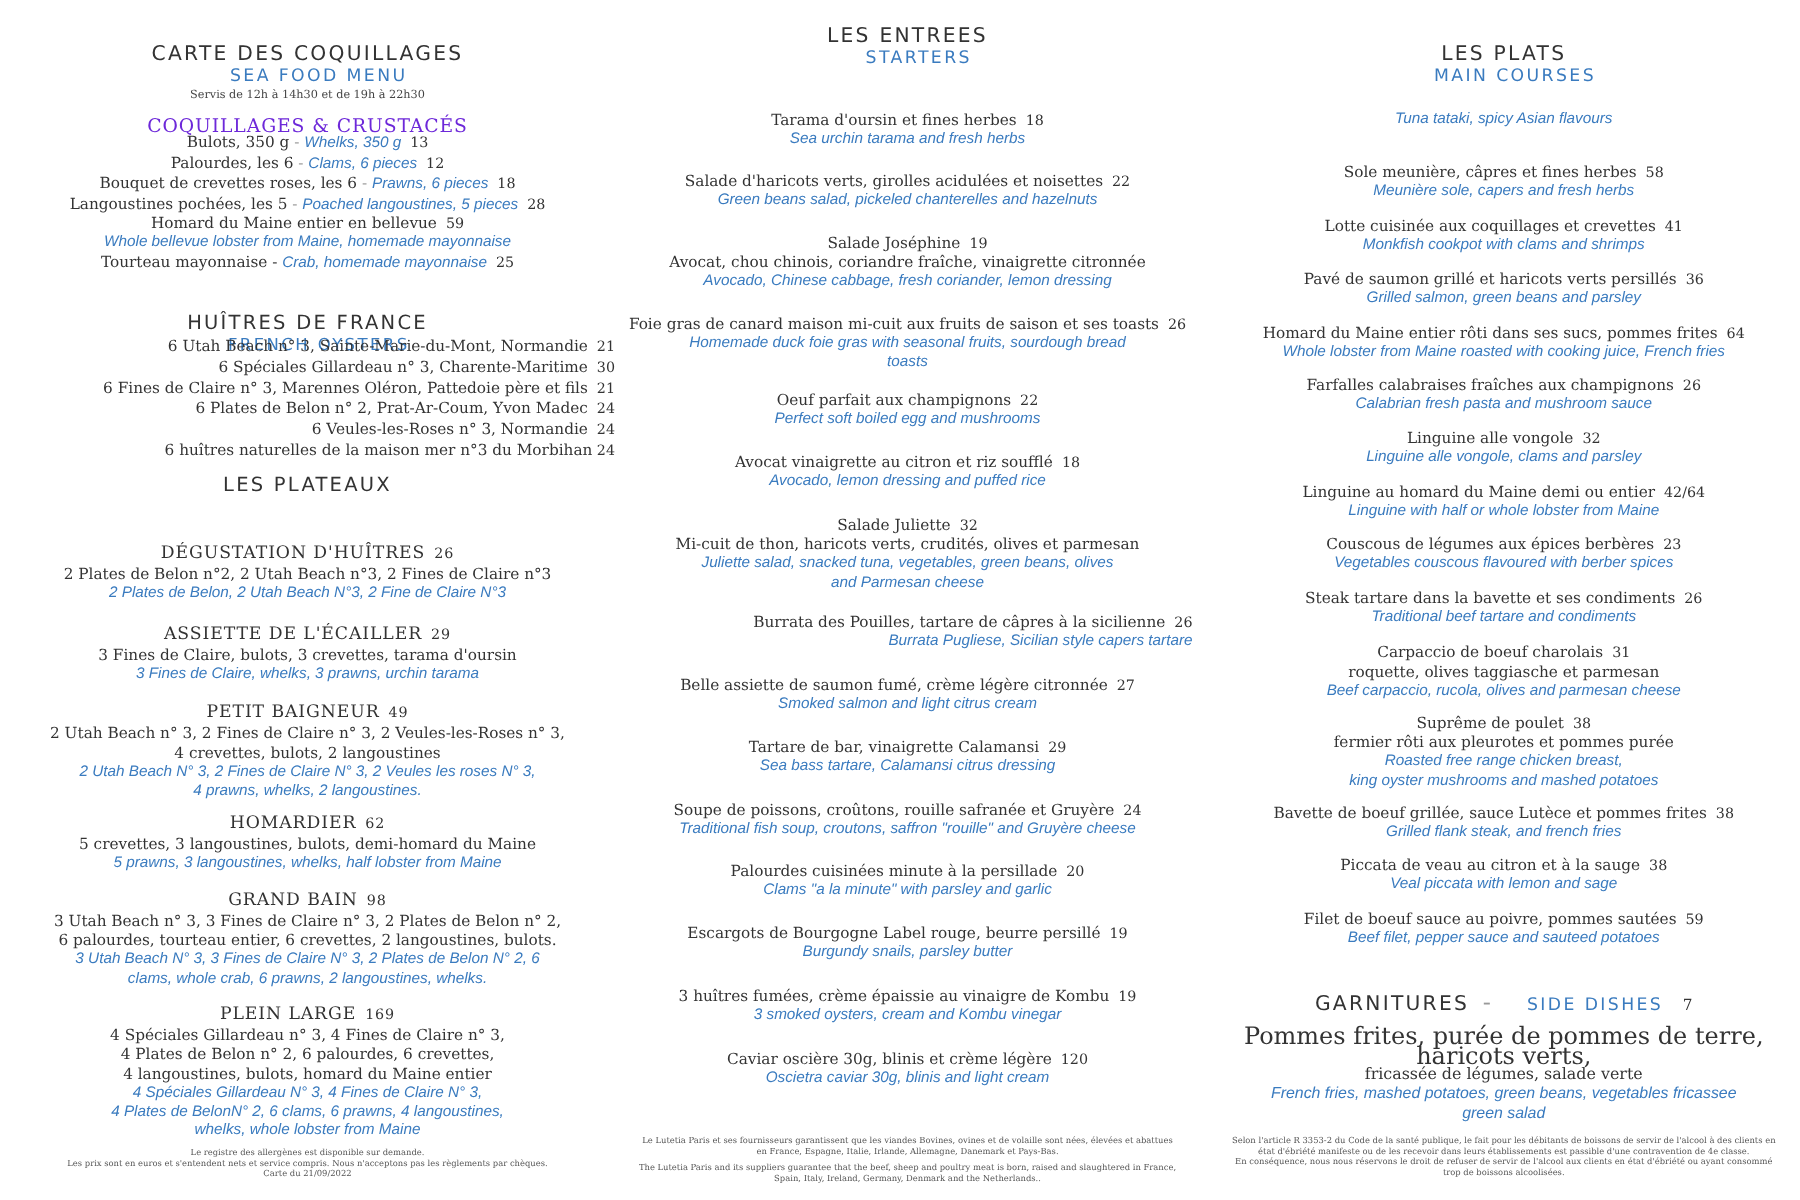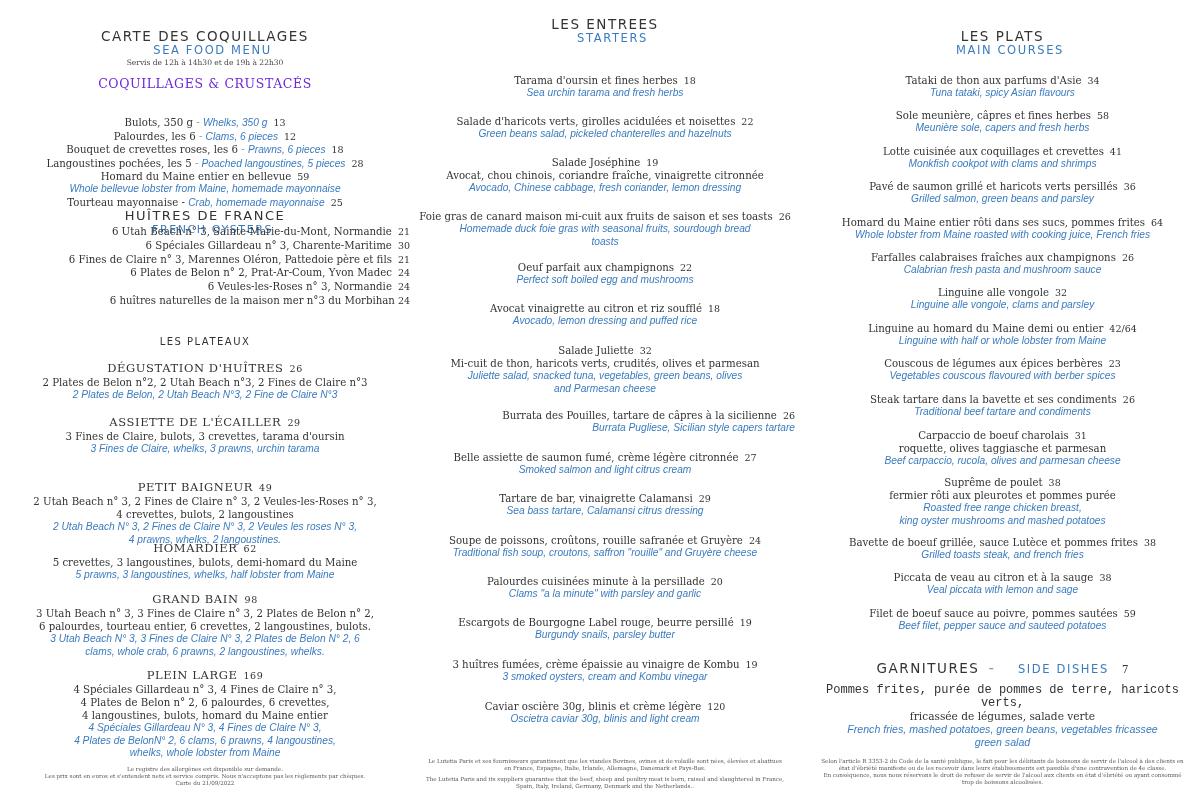--- a/index.html
+++ b/index.html
@@ -32,21 +32,21 @@
 
   <div class="col col1">
     <div class="abs" style="top:29px;">
       <div class="title">CARTE DES COQUILLAGES</div>
       <div class="subtitle">SEA FOOD MENU</div>
       <div class="hours">Servis de 12h à 14h30 et de 19h à 22h30</div>
     </div>
 
     <div class="abs section" style="top:76px;">COQUILLAGES &amp; CRUSTACÉS</div>
 
-    <div class="abs" style="top:116px;">
+    <div class="abs" style="top:89px;">
       <div class="item fr"><span>Bulots, 350 g</span> <span class="sep">-</span> <span class="en">Whelks, 350 g</span><span class="price">13</span></div>
       <div class="item fr"><span>Palourdes, les 6</span> <span class="sep">-</span> <span class="en">Clams, 6 pieces</span><span class="price">12</span></div>
       <div class="item fr"><span>Bouquet de crevettes roses, les 6</span> <span class="sep">-</span> <span class="en">Prawns, 6 pieces</span><span class="price">18</span></div>
       <div class="item fr"><span>Langoustines pochées, les 5</span> <span class="sep">-</span> <span class="en">Poached langoustines, 5 pieces</span><span class="price">28</span></div>
       <div class="item fr"><span>Homard du Maine entier en bellevue</span><span class="price">59</span></div>
       <div class="item en">Whole bellevue lobster from Maine, homemade mayonnaise</div>
       <div class="item fr"><span>Tourteau mayonnaise</span> <span>-</span> <span class="en">Crab, homemade mayonnaise</span><span class="price">25</span></div>
     </div>
 
     <div class="abs" style="top:208px;">
@@ -56,33 +56,33 @@
 
     <div class="abs" style="top:225px;text-align:right;">
       <div class="item fr" style="line-height:13.8px;"><span>6 Utah Beach n° 3, Sainte-Marie-du-Mont, Normandie</span><span class="price">21</span></div>
       <div class="item fr" style="line-height:13.8px;"><span>6 Spéciales Gillardeau n° 3, Charente-Maritime</span><span class="price">30</span></div>
       <div class="item fr" style="line-height:13.8px;"><span>6 Fines de Claire n° 3, Marennes Oléron, Pattedoie père et fils</span><span class="price">21</span></div>
       <div class="item fr" style="line-height:13.8px;"><span>6 Plates de Belon n° 2, Prat-Ar-Coum, Yvon Madec</span><span class="price">24</span></div>
       <div class="item fr" style="line-height:13.8px;"><span>6 Veules-les-Roses n° 3, Normandie</span><span class="price">24</span></div>
       <div class="item fr" style="line-height:13.8px;"><span>6 huîtres naturelles de la maison mer n°3 du Morbihan</span><span class="price" style="margin-left:3px;">24</span></div>
     </div>
 
-    <div class="abs title" style="top:334px; font-size:10px;">LES PLATEAUX</div>
+    <div class="abs title" style="top:316px; font-size:13px;">LES PLATEAUX</div>
 
     <div class="abs" style="top:361px;">
       <div class="plateau-name"><span>DÉGUSTATION D'HUÎTRES</span><span class="price">26</span></div>
       <div class="fr">2 Plates de Belon n°2, 2 Utah Beach n°3, 2 Fines de Claire n°3</div>
       <div class="en">2 Plates de Belon, 2 Utah Beach N°3, 2 Fine de Claire N°3</div>
     </div>
     <div class="abs" style="top:415px;">
       <div class="plateau-name"><span>ASSIETTE DE L'ÉCAILLER</span><span class="price">29</span></div>
       <div class="fr">3 Fines de Claire, bulots, 3 crevettes, tarama d'oursin</div>
       <div class="en">3 Fines de Claire, whelks, 3 prawns, urchin tarama</div>
     </div>
-    <div class="abs" style="top:480px;">
+    <div class="abs" style="top:467px;">
       <div class="plateau-name"><span>PETIT BAIGNEUR</span><span class="price">49</span></div>
       <div class="fr">2 Utah Beach n° 3, 2 Fines de Claire n° 3, 2 Veules-les-Roses n° 3,</div>
       <div class="fr">4 crevettes, bulots, 2 langoustines</div>
       <div class="en">2 Utah Beach N° 3, 2 Fines de Claire N° 3, 2 Veules les roses N° 3,</div>
       <div class="en">4 prawns, whelks, 2 langoustines.</div>
     </div>
     <div class="abs" style="top:541px;">
       <div class="plateau-name"><span>HOMARDIER</span><span class="price">62</span></div>
       <div class="fr">5 crevettes, 3 langoustines, bulots, demi-homard du Maine</div>
       <div class="en">5 prawns, 3 langoustines, whelks, half lobster from Maine</div>
@@ -188,21 +188,20 @@
     </div>
   </div>
 
   <div class="col col3">
     <div class="abs" style="top:29px;">
       <div class="title">LES PLATS</div>
       <div class="subtitle">MAIN COURSES</div>
     </div>
 
     <div class="abs" style="top:74px;">
-        <div class="fr"><span>Tataki de thon aux parfums d'Asie</span><span class="price">34</span></div>
         <div class="en">Tuna tataki, spicy Asian flavours</div>
       </div>
     <div class="abs" style="top:109px;">
         <div class="fr"><span>Sole meunière, câpres et fines herbes</span><span class="price">58</span></div>
         <div class="en">Meunière sole, capers and fresh herbs</div>
       </div>
     <div class="abs" style="top:145px;">
         <div class="fr"><span>Lotte cuisinée aux coquillages et crevettes</span><span class="price">41</span></div>
         <div class="en">Monkfish cookpot with clams and shrimps</div>
       </div>
@@ -240,39 +239,39 @@
         <div class="en">Beef carpaccio, rucola, olives and parmesan cheese</div>
       </div>
     <div class="abs" style="top:476px;">
         <div class="fr"><span>Suprême de poulet</span><span class="price">38</span></div>
         <div class="fr">fermier rôti aux pleurotes et pommes purée</div>
         <div class="en">Roasted free range chicken breast,</div>
         <div class="en">king oyster mushrooms and mashed potatoes</div>
       </div>
     <div class="abs" style="top:536px;">
         <div class="fr"><span>Bavette de boeuf grillée, sauce Lutèce et pommes frites</span><span class="price">38</span></div>
-        <div class="en">Grilled toasts steak, and french fries</div>
+        <div class="en">Grilled flank steak, and french fries</div>
       </div>
     <div class="abs" style="top:571px;">
         <div class="fr"><span>Piccata de veau au citron et à la sauge</span><span class="price">38</span></div>
         <div class="en">Veal piccata with lemon and sage</div>
       </div>
     <div class="abs" style="top:607px;">
         <div class="fr"><span>Filet de boeuf sauce au poivre, pommes sautées</span><span class="price">59</span></div>
         <div class="en">Beef filet, pepper sauce and sauteed potatoes</div>
       </div>
 
     <div class="abs" style="top:658px;">
       <span class="title">GARNITURES</span>
       <span class="sep" style="margin:0 4px;">-</span>
       <span class="subtitle">SIDE DISHES</span>
       <span class="fr" style="margin-left:8px;">7</span>
     </div>
     <div class="abs" style="top:684px;">
-      <div class="fr" style="font-size:12px;font-family:Liberation Mono, monospace;">Pommes frites, purée de pommes de terre, haricots verts,</div>
+      <div class="fr" style="font-size:16px;">Pommes frites, purée de pommes de terre, haricots verts,</div>
       <div class="fr" style="font-size:10.6px;">fricassée de légumes, salade verte</div>
       <div class="en" style="font-size:10.6px;">French fries, mashed potatoes, green beans, vegetables fricassee</div>
       <div class="en" style="font-size:10.6px;">green salad</div>
     </div>
 
     <div class="abs footer" style="top:758px; padding:0 12px;">
       <div>Selon l'article R 3353-2 du Code de la santé publique, le fait pour les débitants de boissons de servir de l'alcool à des clients en état d'ébriété manifeste ou de les recevoir dans leurs établissements est passible d'une contravention de 4e classe.</div>
       <div>En conséquence, nous nous réservons le droit de refuser de servir de l'alcool aux clients en état d'ébriété ou ayant consommé trop de boissons alcoolisées.</div>
     </div>
   </div>

